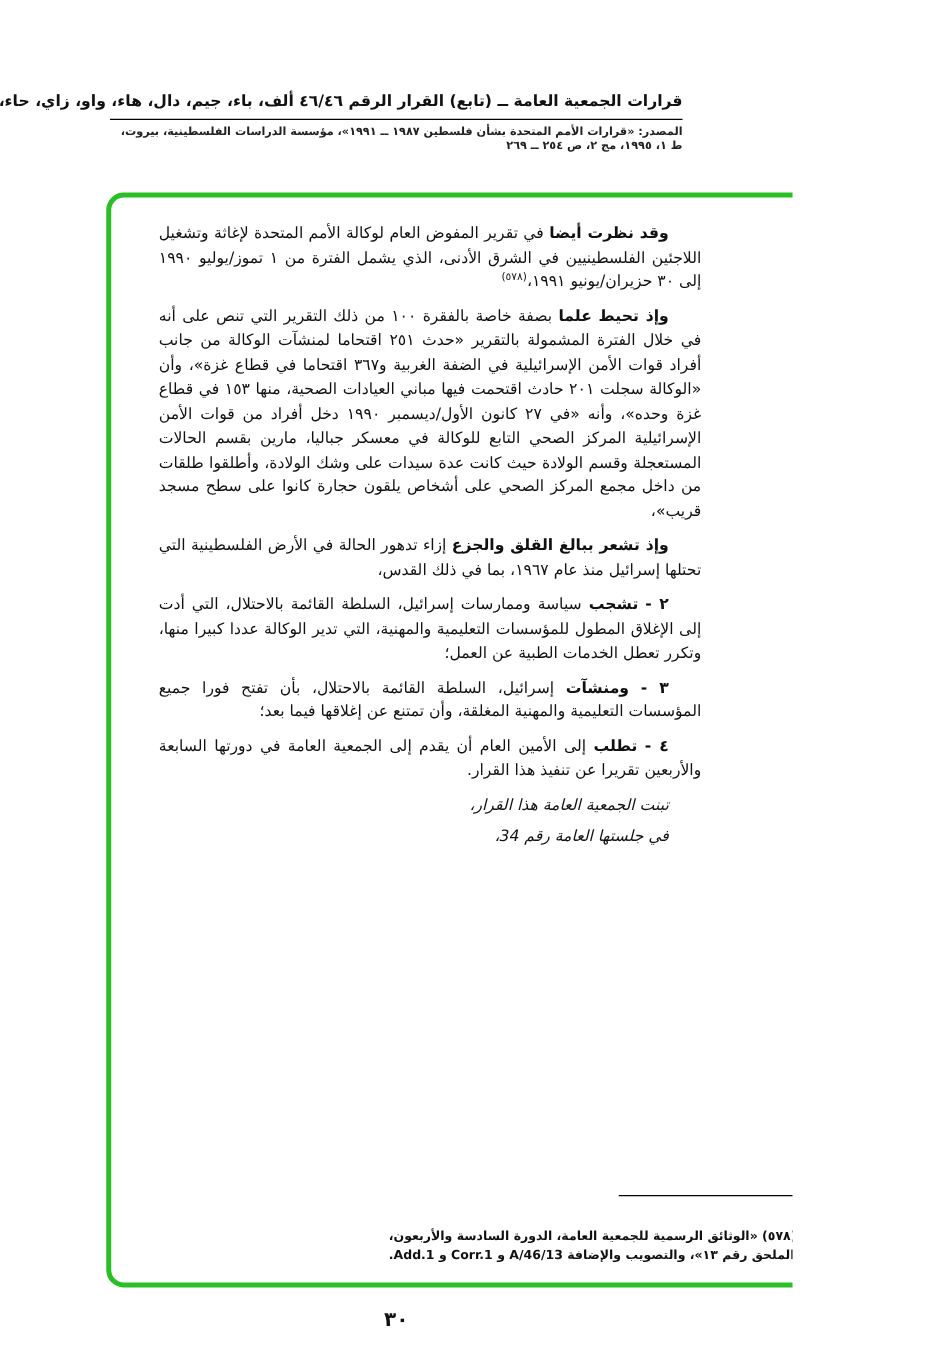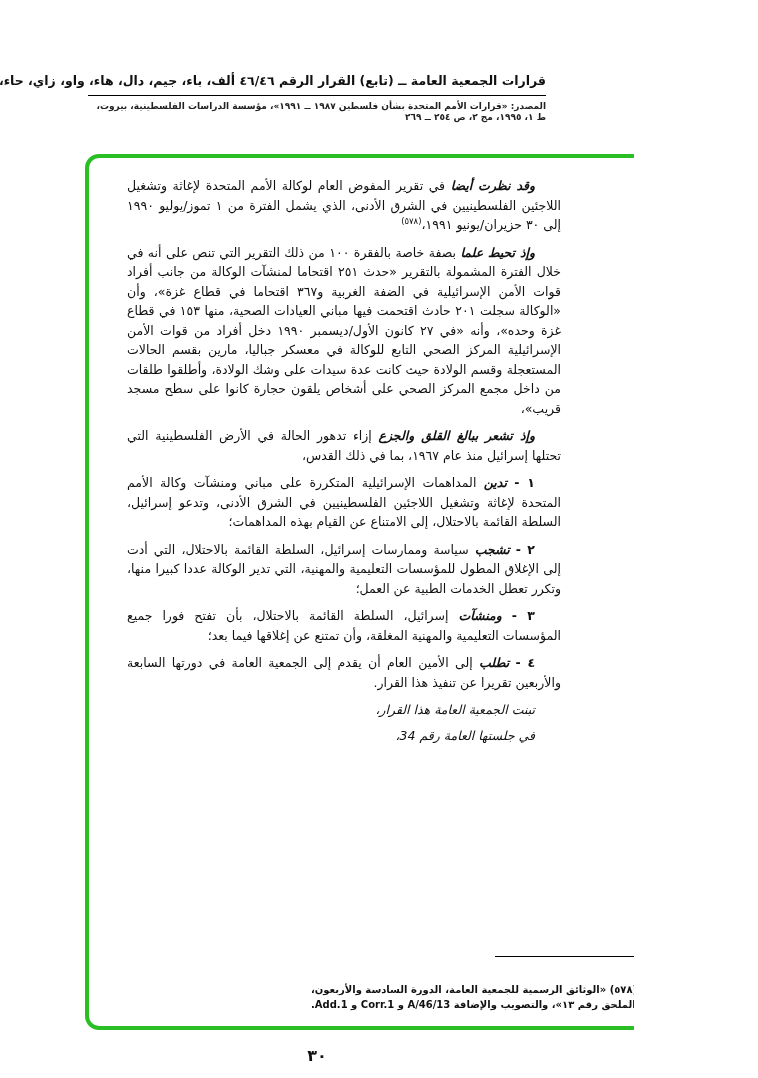--- a/index.html
+++ b/index.html
@@ -53,21 +53,20 @@
     text-align:justify;
     font-size:12.5px;
     line-height:19.5px;
   }
   .para{
     margin:0 0 8px 0;
     text-indent:26px;
   }
   .lead{
     font-weight:bold;
-    font-style:italic;
     margin-top:12px;
   }
   .num{
     font-weight:bold;
   }
   .ref{
     font-size:8.5px;
     vertical-align:super;
     line-height:0;
   }
@@ -123,25 +122,20 @@
       <p class="para">
         <span class="lead">وإذ تحيط علما</span>
         <span>بصفة خاصة بالفقرة ١٠٠ من ذلك التقرير التي تنص على أنه في خلال الفترة المشمولة بالتقرير «حدث ٢٥١ اقتحاما لمنشآت الوكالة من جانب أفراد قوات الأمن الإسرائيلية في الضفة الغربية و٣٦٧ اقتحاما في قطاع غزة»، وأن «الوكالة سجلت ٢٠١ حادث اقتحمت فيها مباني العيادات الصحية، منها ١٥٣ في قطاع غزة وحده»، وأنه «في ٢٧ كانون الأول/ديسمبر ١٩٩٠ دخل أفراد من قوات الأمن الإسرائيلية المركز الصحي التابع للوكالة في معسكر جباليا، مارين بقسم الحالات المستعجلة وقسم الولادة حيث كانت عدة سيدات على وشك الولادة، وأطلقوا طلقات من داخل مجمع المركز الصحي على أشخاص يلقون حجارة كانوا على سطح مسجد قريب»،</span>
       </p>
 
       <p class="para">
         <span class="lead">وإذ تشعر ببالغ القلق والجزع</span>
         <span>إزاء تدهور الحالة في الأرض الفلسطينية التي تحتلها إسرائيل منذ عام ١٩٦٧، بما في ذلك القدس،</span>
       </p>
 
-      <p class="para">
-        <span class="num">١ -</span>
-        <span class="lead">تدين</span>
-        <span>المداهمات الإسرائيلية المتكررة على مباني ومنشآت وكالة الأمم المتحدة لإغاثة وتشغيل اللاجئين الفلسطينيين في الشرق الأدنى، وتدعو إسرائيل، السلطة القائمة بالاحتلال، إلى الامتناع عن القيام بهذه المداهمات؛</span>
-      </p>
 
       <p class="para">
         <span class="num">٢ -</span>
         <span class="lead">تشجب</span>
         <span>سياسة وممارسات إسرائيل، السلطة القائمة بالاحتلال، التي أدت إلى الإغلاق المطول للمؤسسات التعليمية والمهنية، التي تدير الوكالة عددا كبيرا منها، وتكرر تعطل الخدمات الطبية عن العمل؛</span>
       </p>
 
       <p class="para">
         <span class="num">٣ -</span>
         <span class="lead">ومنشآت</span>

